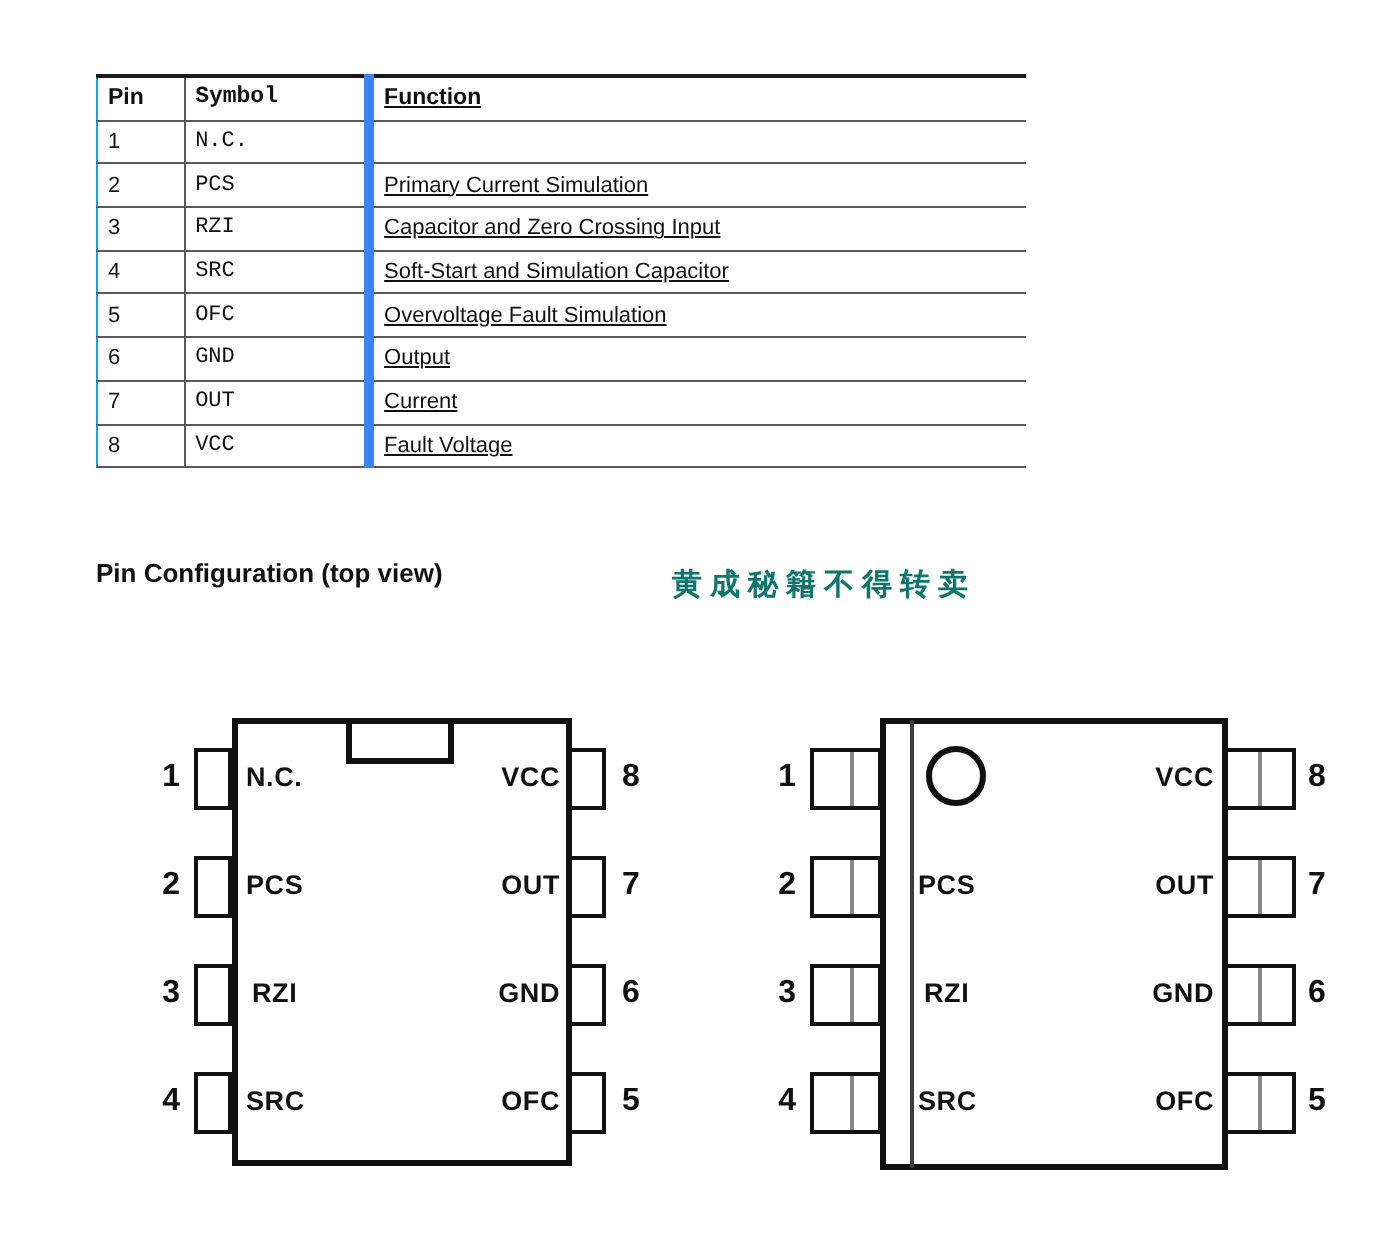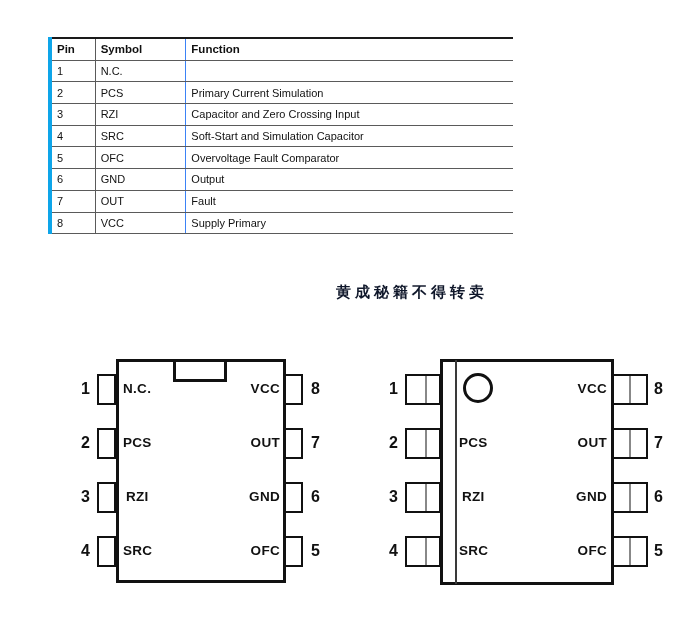--- a/index.html
+++ b/index.html
@@ -7,28 +7,28 @@
         font-family:"Liberation Sans",sans-serif;color:#111;}
 
   
   .pin-table-wrap{position:absolute;left:48px;top:37px;}
   table.pin-table{border-collapse:collapse;width:465px;border-top:2px solid #1a1a1a;}
   table.pin-table th,table.pin-table td{
       height:20.7px;padding:0 4px 0 5px;vertical-align:middle;
       border-bottom:1px solid #5a5a5a;font-size:11px;line-height:12px;
       white-space:nowrap;text-align:left;}
   table.pin-table th{font-weight:bold;font-size:11.5px;}
-  .col-pin{width:35px;border-left:4px solid #0ea5e9;border-right:1px solid #5a5a5a;}
-  .col-symbol{width:84px;border-right:1px solid #3b82f6;}
-  .col-function{width:330px;}
+  .col-pin{width:35px;border-left:1px solid #0ea5e9;border-right:1px solid #5a5a5a;}
+  .col-symbol{width:84px;border-right:5px solid #3b82f6;font-family:Liberation Mono, monospace;}
+  .col-function{width:330px;text-decoration:underline;}
 
   
   .section-heading{position:absolute;left:48px;top:279px;font-size:13px;font-weight:bold;line-height:16px;}
   .watermark{position:absolute;left:336px;top:284px;font-size:15px;line-height:17px;
-             letter-spacing:4px;color:#0f172a;font-weight:bold;
+             letter-spacing:4px;color:#0f766e;font-weight:bold;
              font-family:"DejaVu Sans",sans-serif;}
 
   
   .ic-body{position:absolute;box-sizing:border-box;border:3px solid #111;background:#fff;}
   .pin-box{position:absolute;box-sizing:border-box;border:2.5px solid #111;background:#fff;}
   .pin-num{position:absolute;width:28px;font-size:16px;font-weight:bold;line-height:20px;}
   .pin-label{position:absolute;font-size:13.5px;font-weight:bold;line-height:16px;letter-spacing:.3px;}
   .num-right{text-align:right;}
   .lbl-right{width:100px;text-align:right;}
 
@@ -73,41 +73,42 @@
           <td class="col-function">Capacitor and Zero Crossing Input</td>
         </tr>
         <tr>
           <td class="col-pin">4</td>
           <td class="col-symbol">SRC</td>
           <td class="col-function">Soft-Start and Simulation Capacitor</td>
         </tr>
         <tr>
           <td class="col-pin">5</td>
           <td class="col-symbol">OFC</td>
-          <td class="col-function">Overvoltage Fault Comparator</td>
+          <td class="col-function">Overvoltage Fault Simulation</td>
         </tr>
         <tr>
           <td class="col-pin">6</td>
           <td class="col-symbol">GND</td>
           <td class="col-function">Output</td>
         </tr>
         <tr>
           <td class="col-pin">7</td>
           <td class="col-symbol">OUT</td>
-          <td class="col-function">Fault</td>
+          <td class="col-function">Current</td>
         </tr>
         <tr>
           <td class="col-pin">8</td>
           <td class="col-symbol">VCC</td>
-          <td class="col-function">Supply Primary</td>
+          <td class="col-function">Fault Voltage</td>
         </tr>
       </tbody>
     </table>
   </div>
 
+  <div class="section-heading">Pin Configuration (top view)</div>
   <div class="watermark">黄成秘籍不得转卖</div>
 
   <div>
     <div class="ic-body" style="left:116px;top:359px;width:170px;height:224px;"></div>
     <div class="dip-notch"></div>
 
     <div class="pin-box" style="left:97px;top:374px;width:19px;height:31px;"></div>
     <div class="pin-box" style="left:97px;top:428px;width:19px;height:31px;"></div>
     <div class="pin-box" style="left:97px;top:482px;width:19px;height:31px;"></div>
     <div class="pin-box" style="left:97px;top:536px;width:19px;height:31px;"></div>

